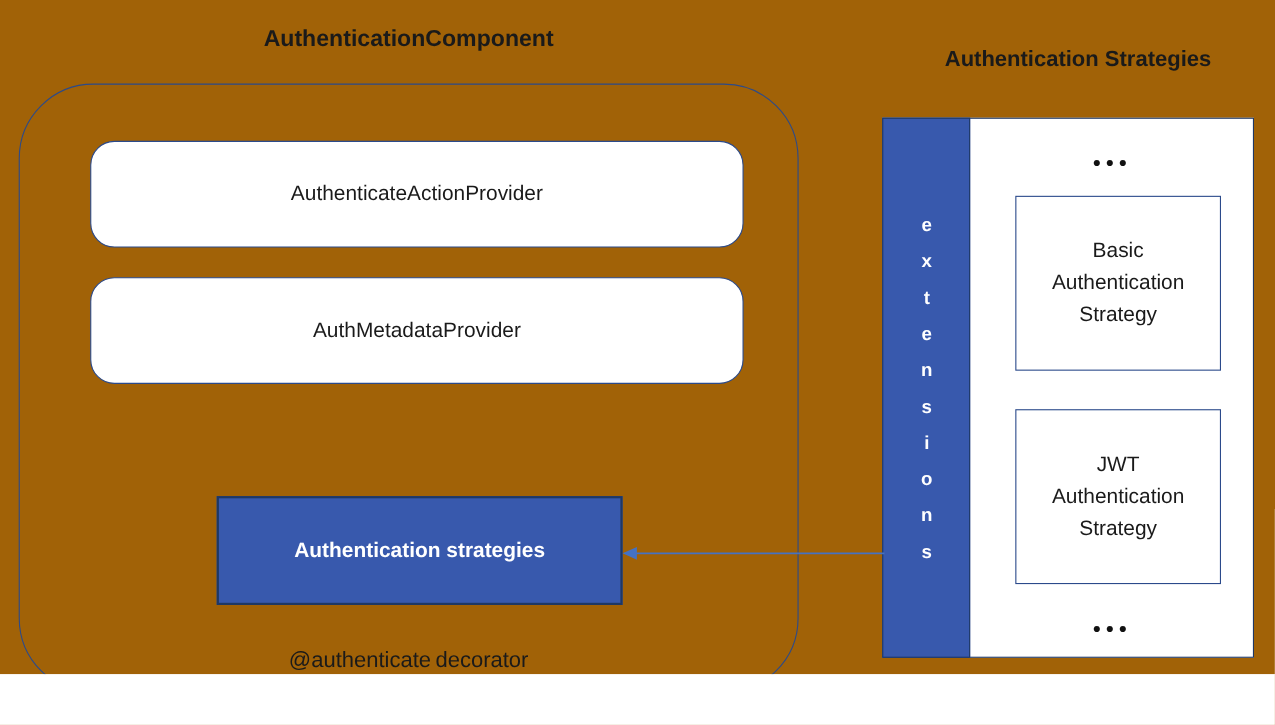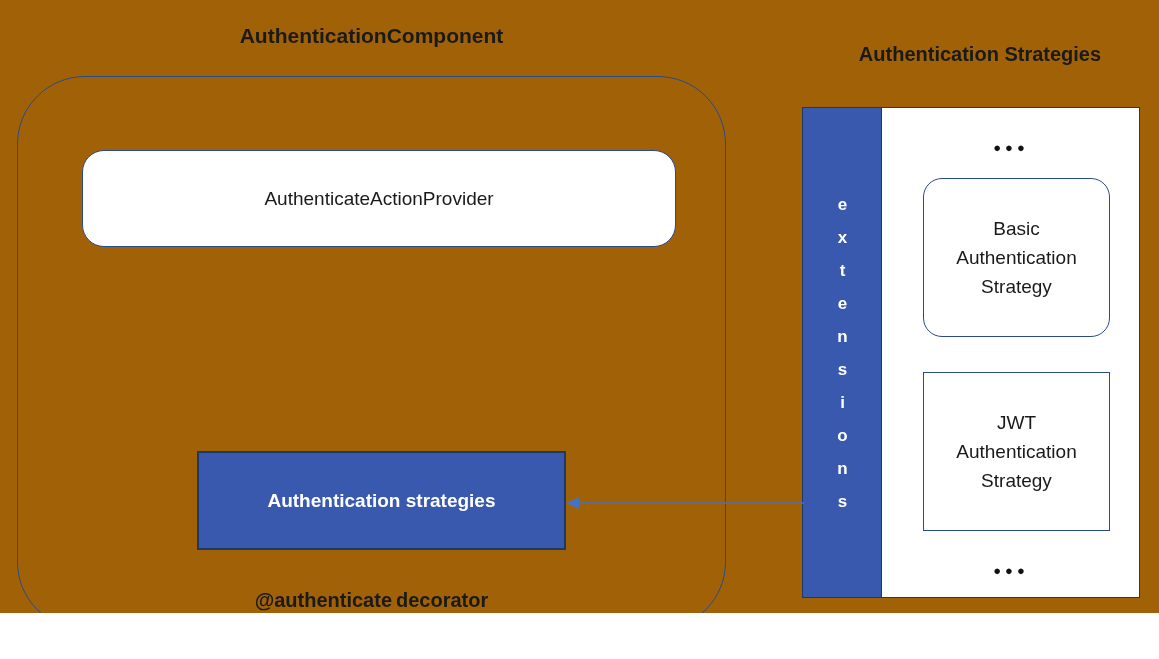--- a/index.html
+++ b/index.html
@@ -34,42 +34,42 @@
   .provider-box {
     left: 82px; width: 594px; height: 97px;
     border: 1.6px solid var(--border_line);
     border-radius: 22px;
     background: #ffffff;
     box-sizing: border-box;
     display: flex; align-items: center; justify-content: center;
     font-size: 19px; color: var(--text_dark);
     z-index: 1;
   }
-  .provider-1 { top: 150px; }
+  .provider-1 { top: 128px; }
   .provider-2 { top: 252px; }
   .provider-3 { top: 369px; }
 
   .ext-point {
     left: 197px; top: 451px; width: 369px; height: 99px;
     background: var(--fill_blue);
     border: 2px solid var(--border_navy);
     box-sizing: border-box;
     display: flex; flex-direction: column;
     align-items: center; justify-content: center;
     color: var(--text_white);
     font-size: 19px; font-weight: 600; line-height: 31px;
     z-index: 3;
   }
   .decorator {
     left: 17px; top: 589px; width: 709px; height: 28px;
     text-align: center; font-size: 20px; color: var(--text_dark);
     z-index: 2;
   }
-  .decorator .deco-name { font-weight: bold; }
-  .decorator .deco-suffix { margin-left: 4px; font-weight: bold; }
+  .decorator .deco-name { font-weight: normal; }
+  .decorator .deco-suffix { margin-left: 4px; font-weight: normal; }
 
   
   .right-title {
     left: 810px; top: 38px; width: 340px; height: 64px;
     text-align: center;
     font-size: 20px; font-weight: bold; line-height: 33px;
     color: var(--text_dark);
   }
   .right-box {
     left: 802px; top: 107px; width: 338px; height: 491px;
@@ -105,21 +105,21 @@
     left: 923px; width: 187px; height: 159px;
     border: 1.6px solid var(--border_line);
     box-sizing: border-box;
     background: #ffffff;
     display: flex; flex-direction: column;
     align-items: center; justify-content: center;
     font-size: 19px; line-height: 29px;
     text-align: center;
     color: var(--text_dark);
   }
-  .strategy-basic { top: 178px; border-radius: 19px; }
+  .strategy-basic { top: 178px; }
   .strategy-jwt  { top: 372px; align-items: center; }
 
   
   .arrow-svg {
     left: 566px; top: 493px; width: 238px; height: 20px;
     z-index: 4;
     overflow: visible;
   }
 </style>
 </head>
@@ -128,20 +128,23 @@
 <div class="canvas">
 
   <div class="abs main-title">AuthenticationComponent</div>
 
   <div class="abs component-box"></div>
 
   <div class="abs provider-box provider-1">
     <span>AuthenticateActionProvider</span>
   </div>
 
+  <div class="abs provider-box provider-2">
+    <span>AuthMetadataProvider</span>
+  </div>
 
 
   <div class="abs ext-point">
     <div>Authentication strategies</div>
   </div>
 
   <div class="abs decorator">
     <span class="deco-name">@authenticate</span><span class="deco-suffix">decorator</span>
   </div>
 

